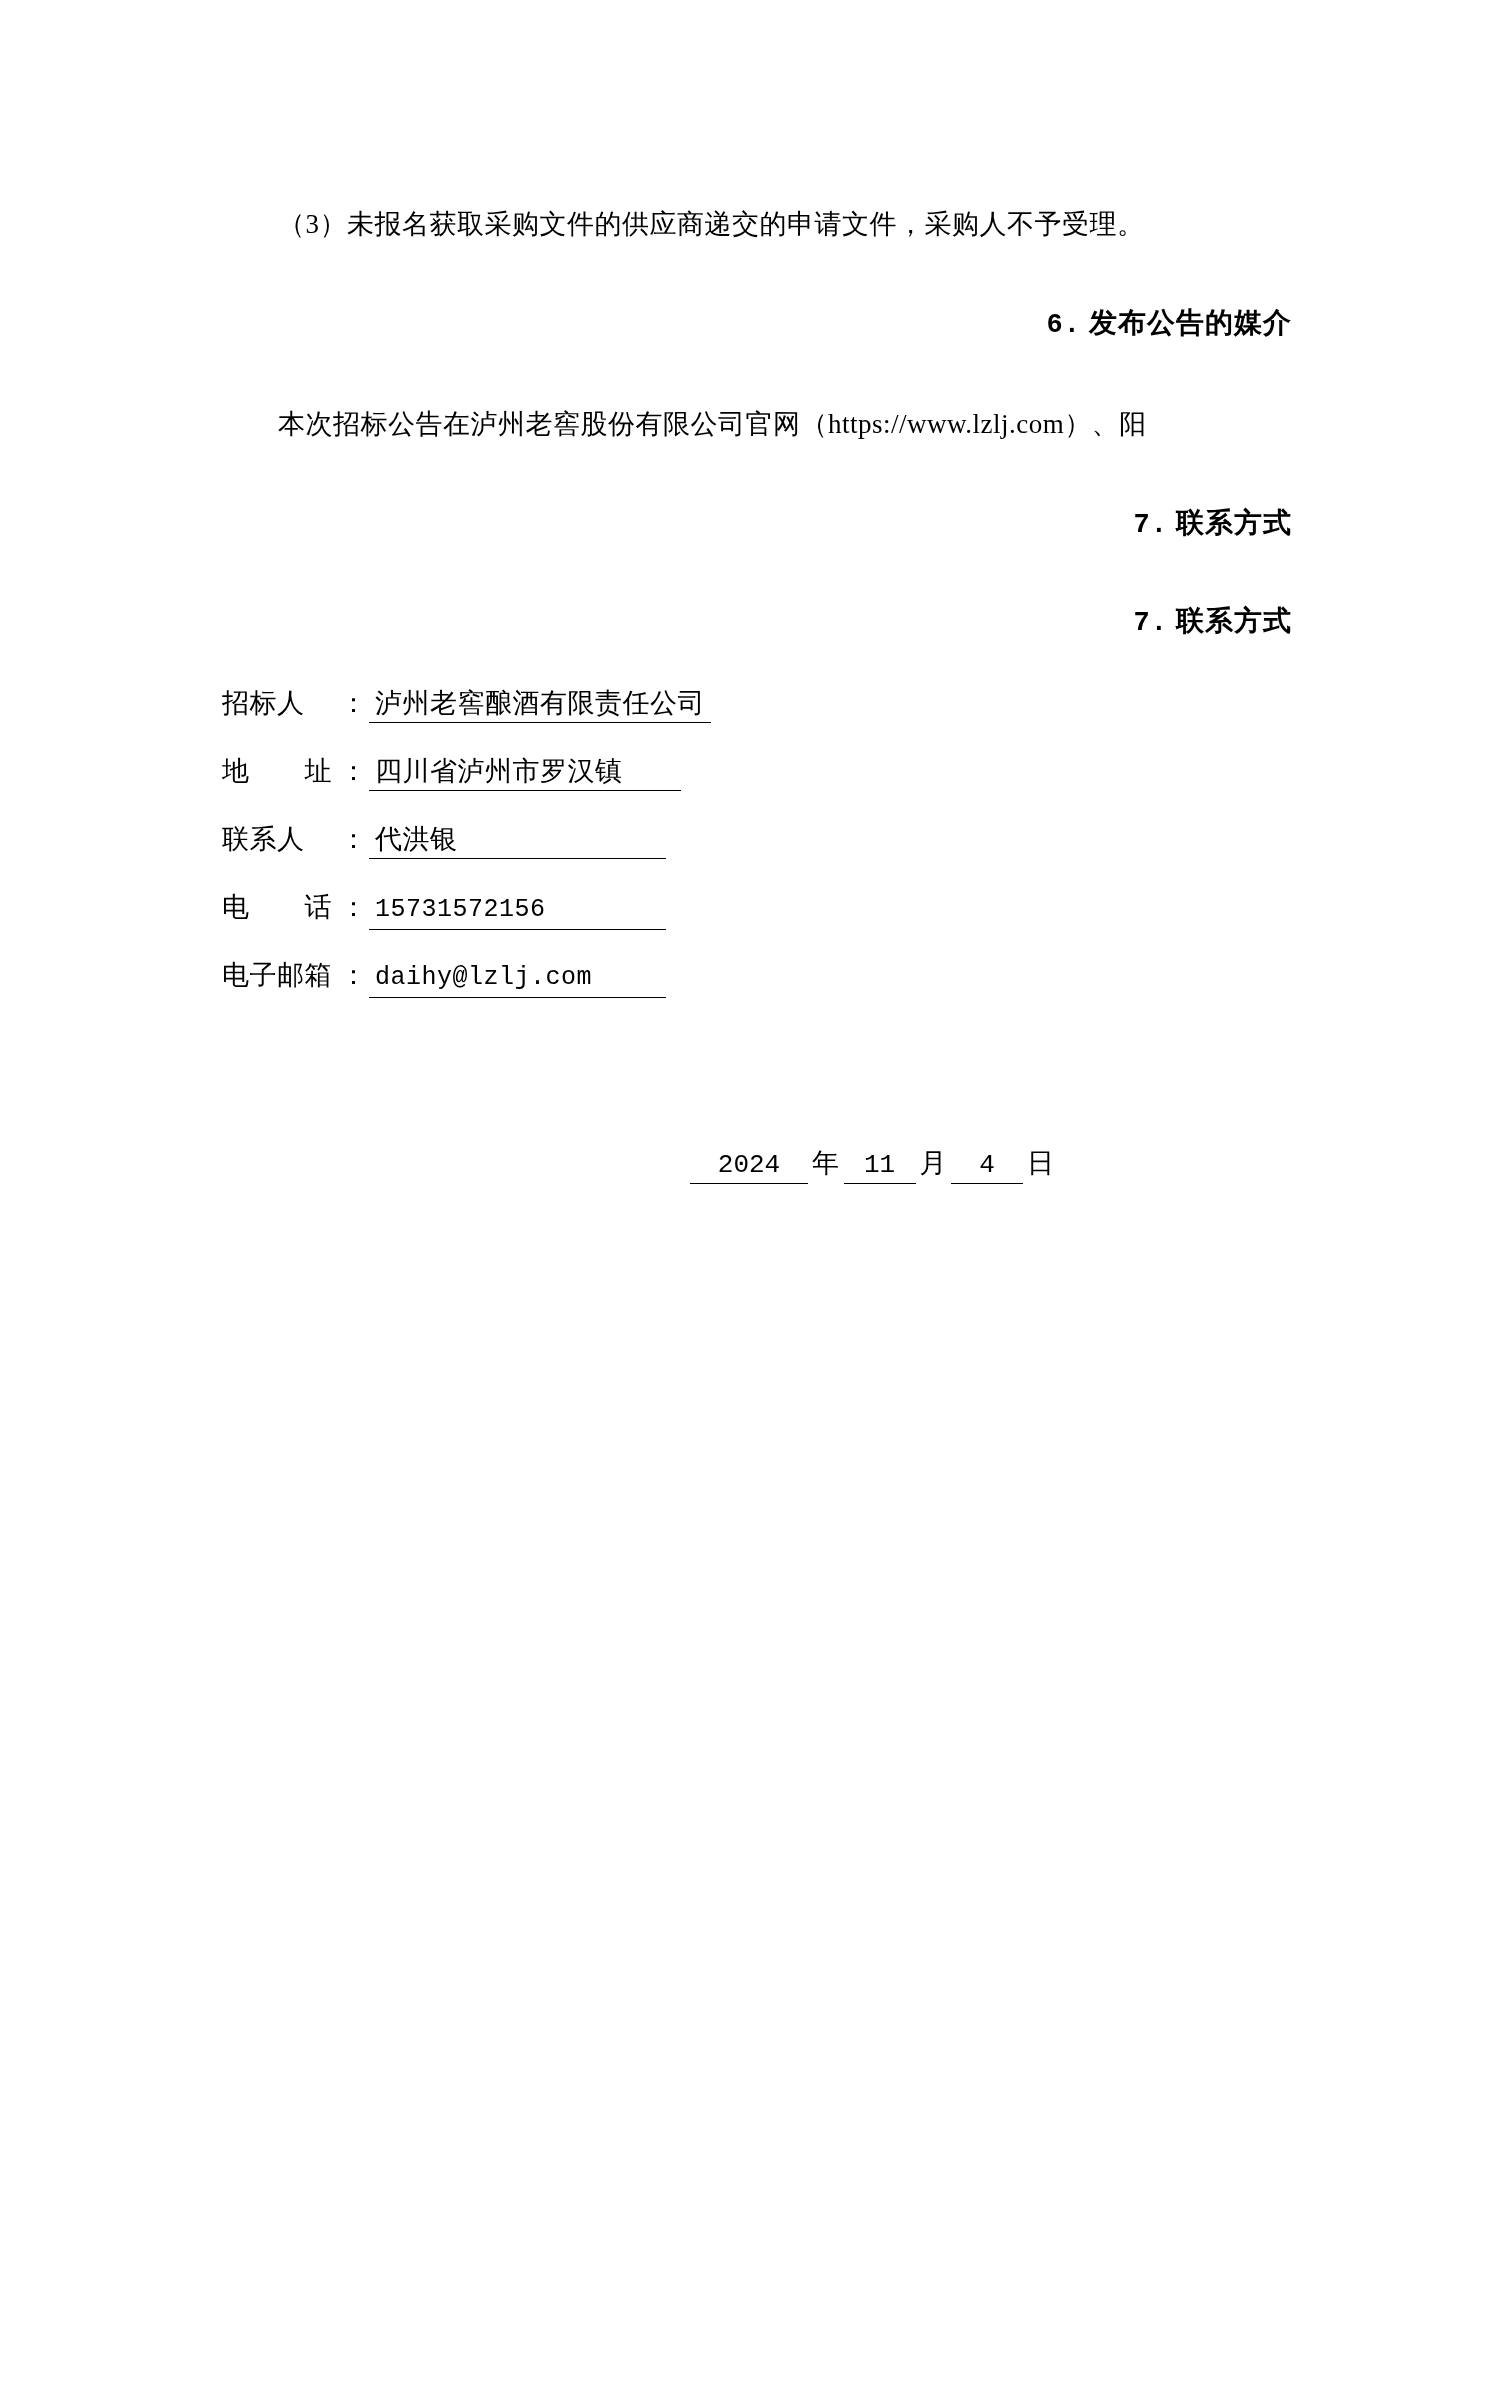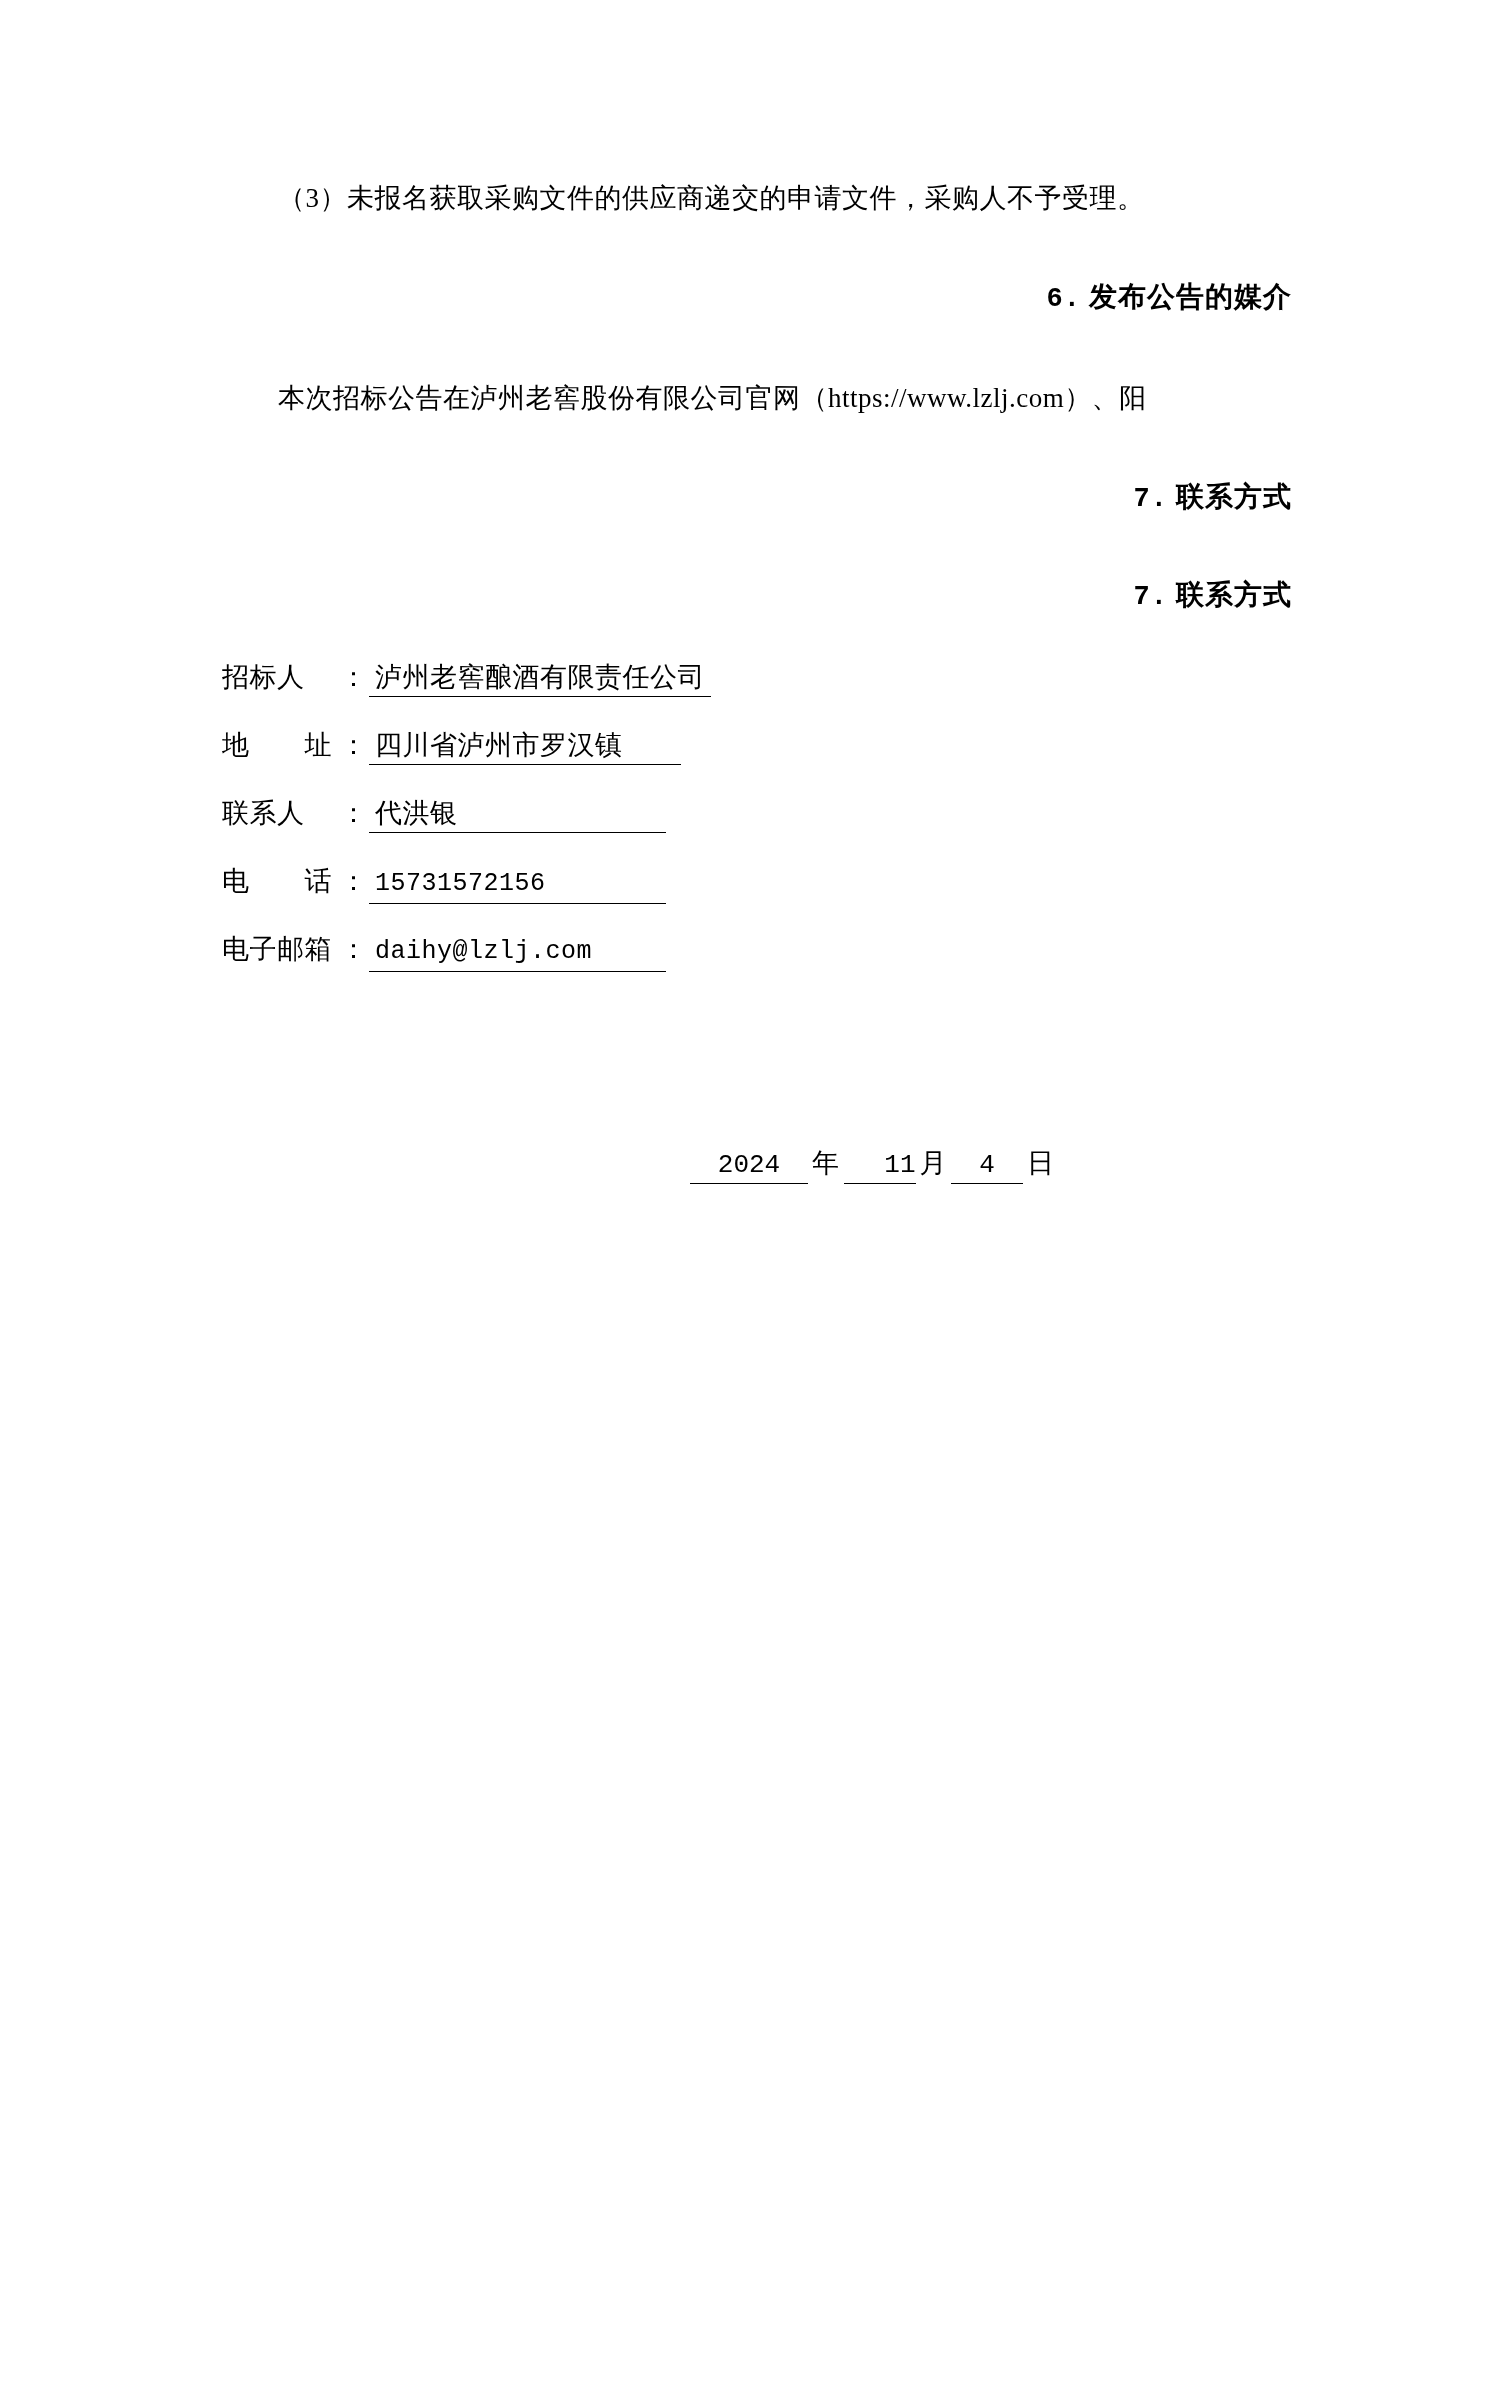--- a/index.html
+++ b/index.html
@@ -18,21 +18,21 @@
   .page {
     position: relative;
     width: 1500px;
     height: 2401px;
     box-sizing: border-box;
     padding: 0;
   }
   .doc-body {
     position: absolute;
     left: 222px;
-    top: 134px;
+    top: 160px;
     width: 1070px;
   }
 
   
   .para {
     font-size: 27px;
     line-height: 74px;
     letter-spacing: 0.5px;
     white-space: pre-wrap;
   }
@@ -105,21 +105,21 @@
   .date-blank {
     display: inline-block;
     border-bottom: 1.5px solid #000;
     text-align: center;
     font-family: "Liberation Mono", "DejaVu Sans Mono", monospace;
     font-size: 26px;
     line-height: 32px;
     padding-bottom: 2px;
   }
   .date-blank.year { width: 118px; }
-  .date-blank.month { width: 72px; text-align: right; }
+  .date-blank.month { width: 72px; }
   .date-blank.day { width: 72px; }
   .date-unit {
     padding: 0 4px;
     letter-spacing: 0.5px;
   }
 </style>
 </head>
 <body>
 
 <div class="page">

